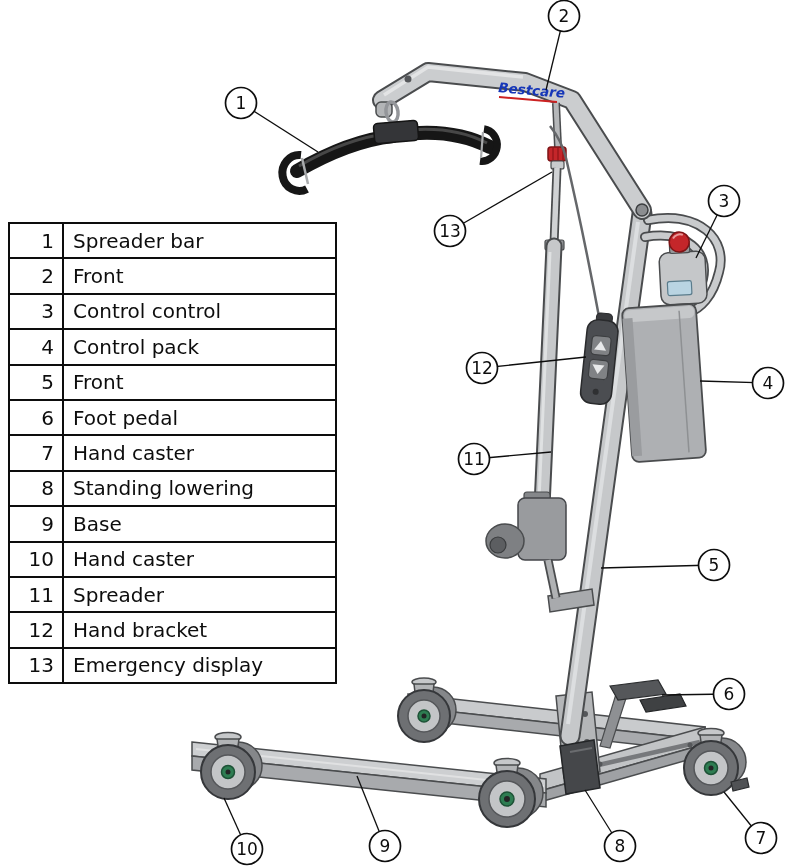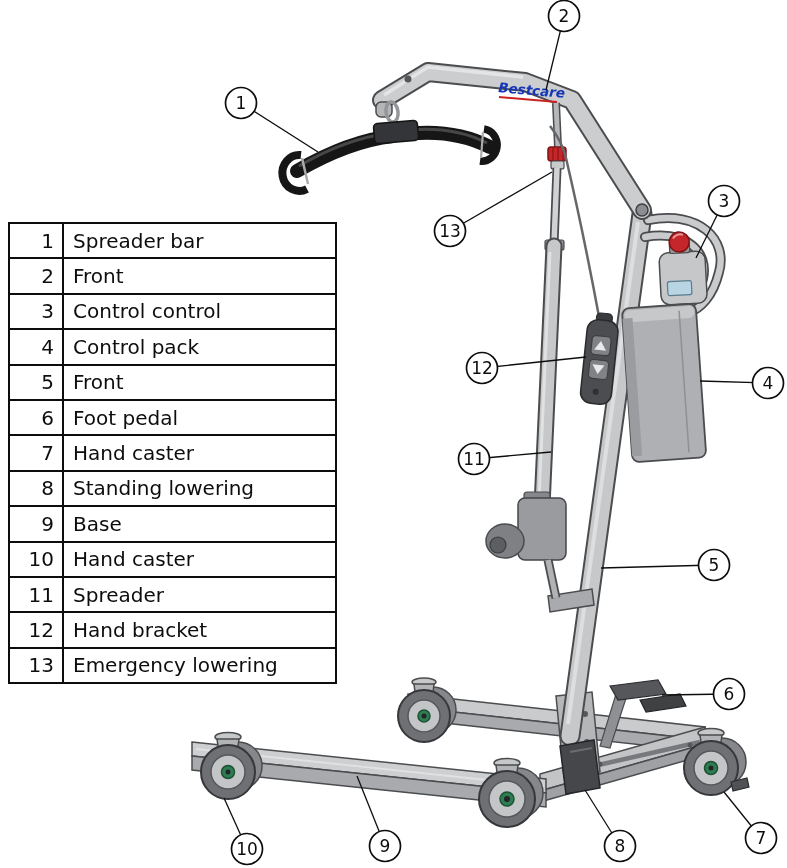--- a/index.html
+++ b/index.html
@@ -311,18 +311,18 @@
         <tr>
           <td class="num">11</td>
           <td class="label">Spreader</td>
         </tr>
         <tr>
           <td class="num">12</td>
           <td class="label">Hand bracket</td>
         </tr>
         <tr>
           <td class="num">13</td>
-          <td class="label">Emergency lowering</td>
+          <td class="label">Emergency display</td>
         </tr>
       </tbody>
   </table>
 
 </div>
 
 </body></html>

